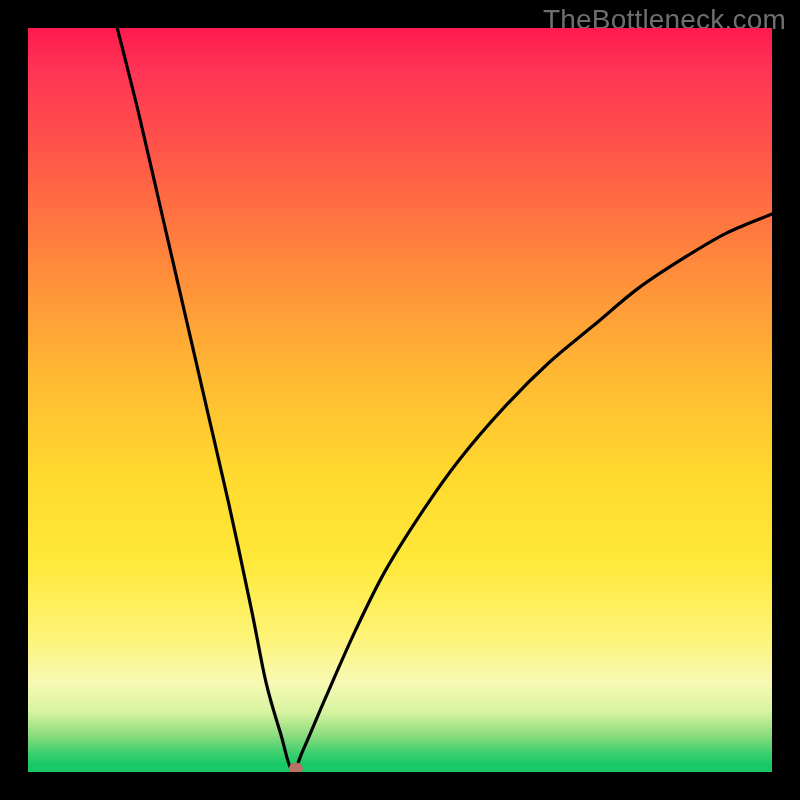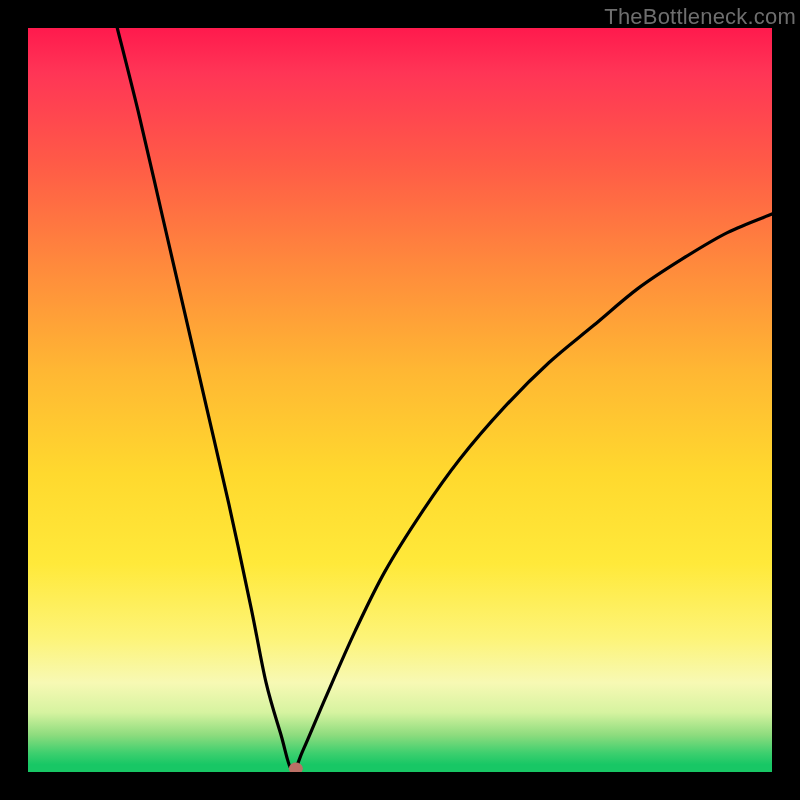--- a/index.html
+++ b/index.html
@@ -49,23 +49,23 @@
   }
   .curve-svg {
     position: absolute;
     inset: 0;
     width: 100%;
     height: 100%;
   }
   .watermark {
     position: absolute;
     top: 4px;
-    right: 4px;
+    right: 14px;
     color: #6e6e6e;
-    font-size: 22px;
+    font-size: 28px;
     font-weight: 400;
     letter-spacing: 0.2px;
     user-select: none;
   }
 </style>
 </head>
 <body>
 
 <div class="frame">
 

